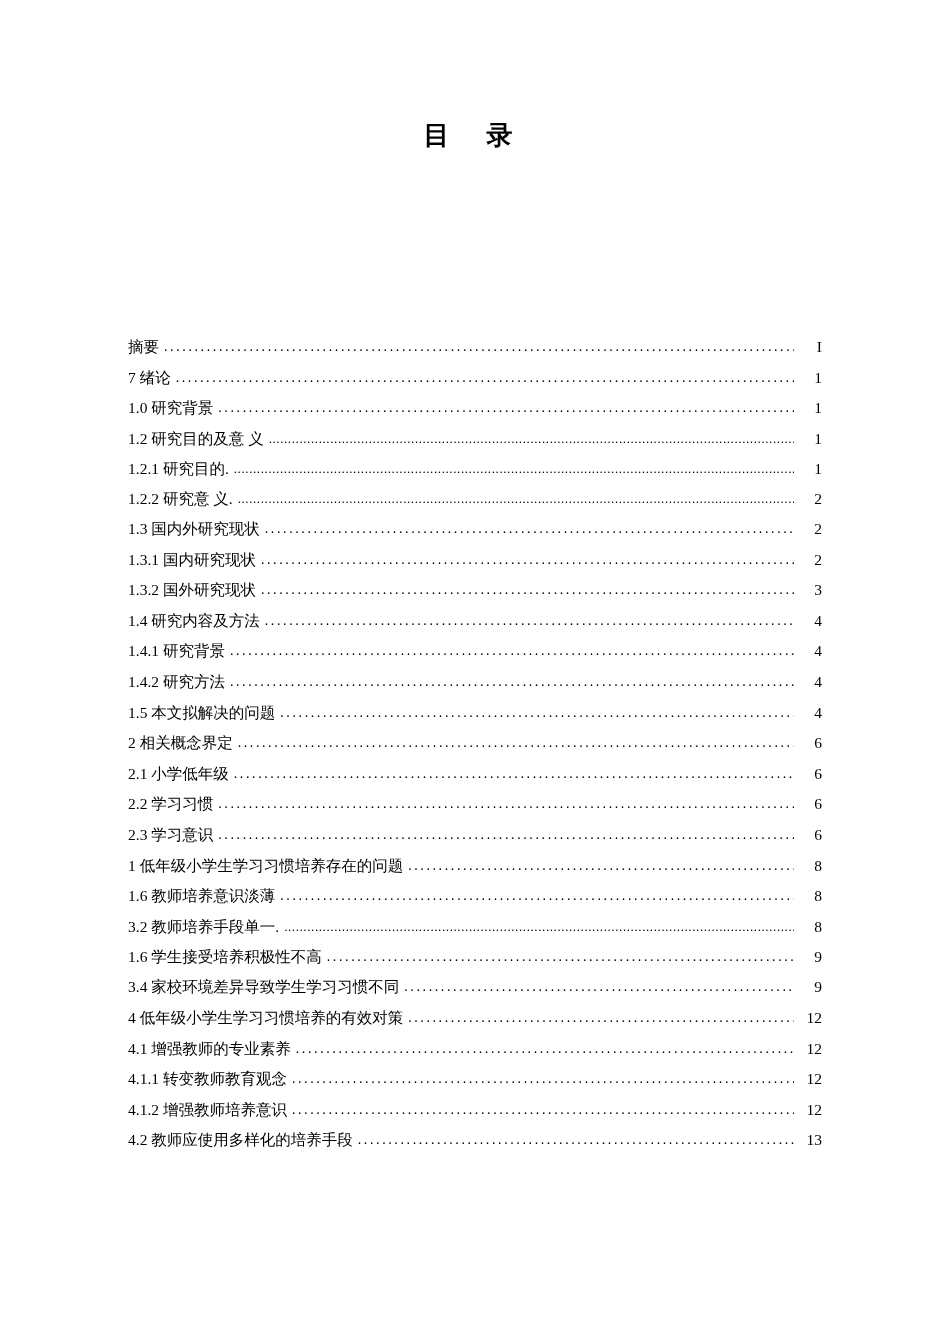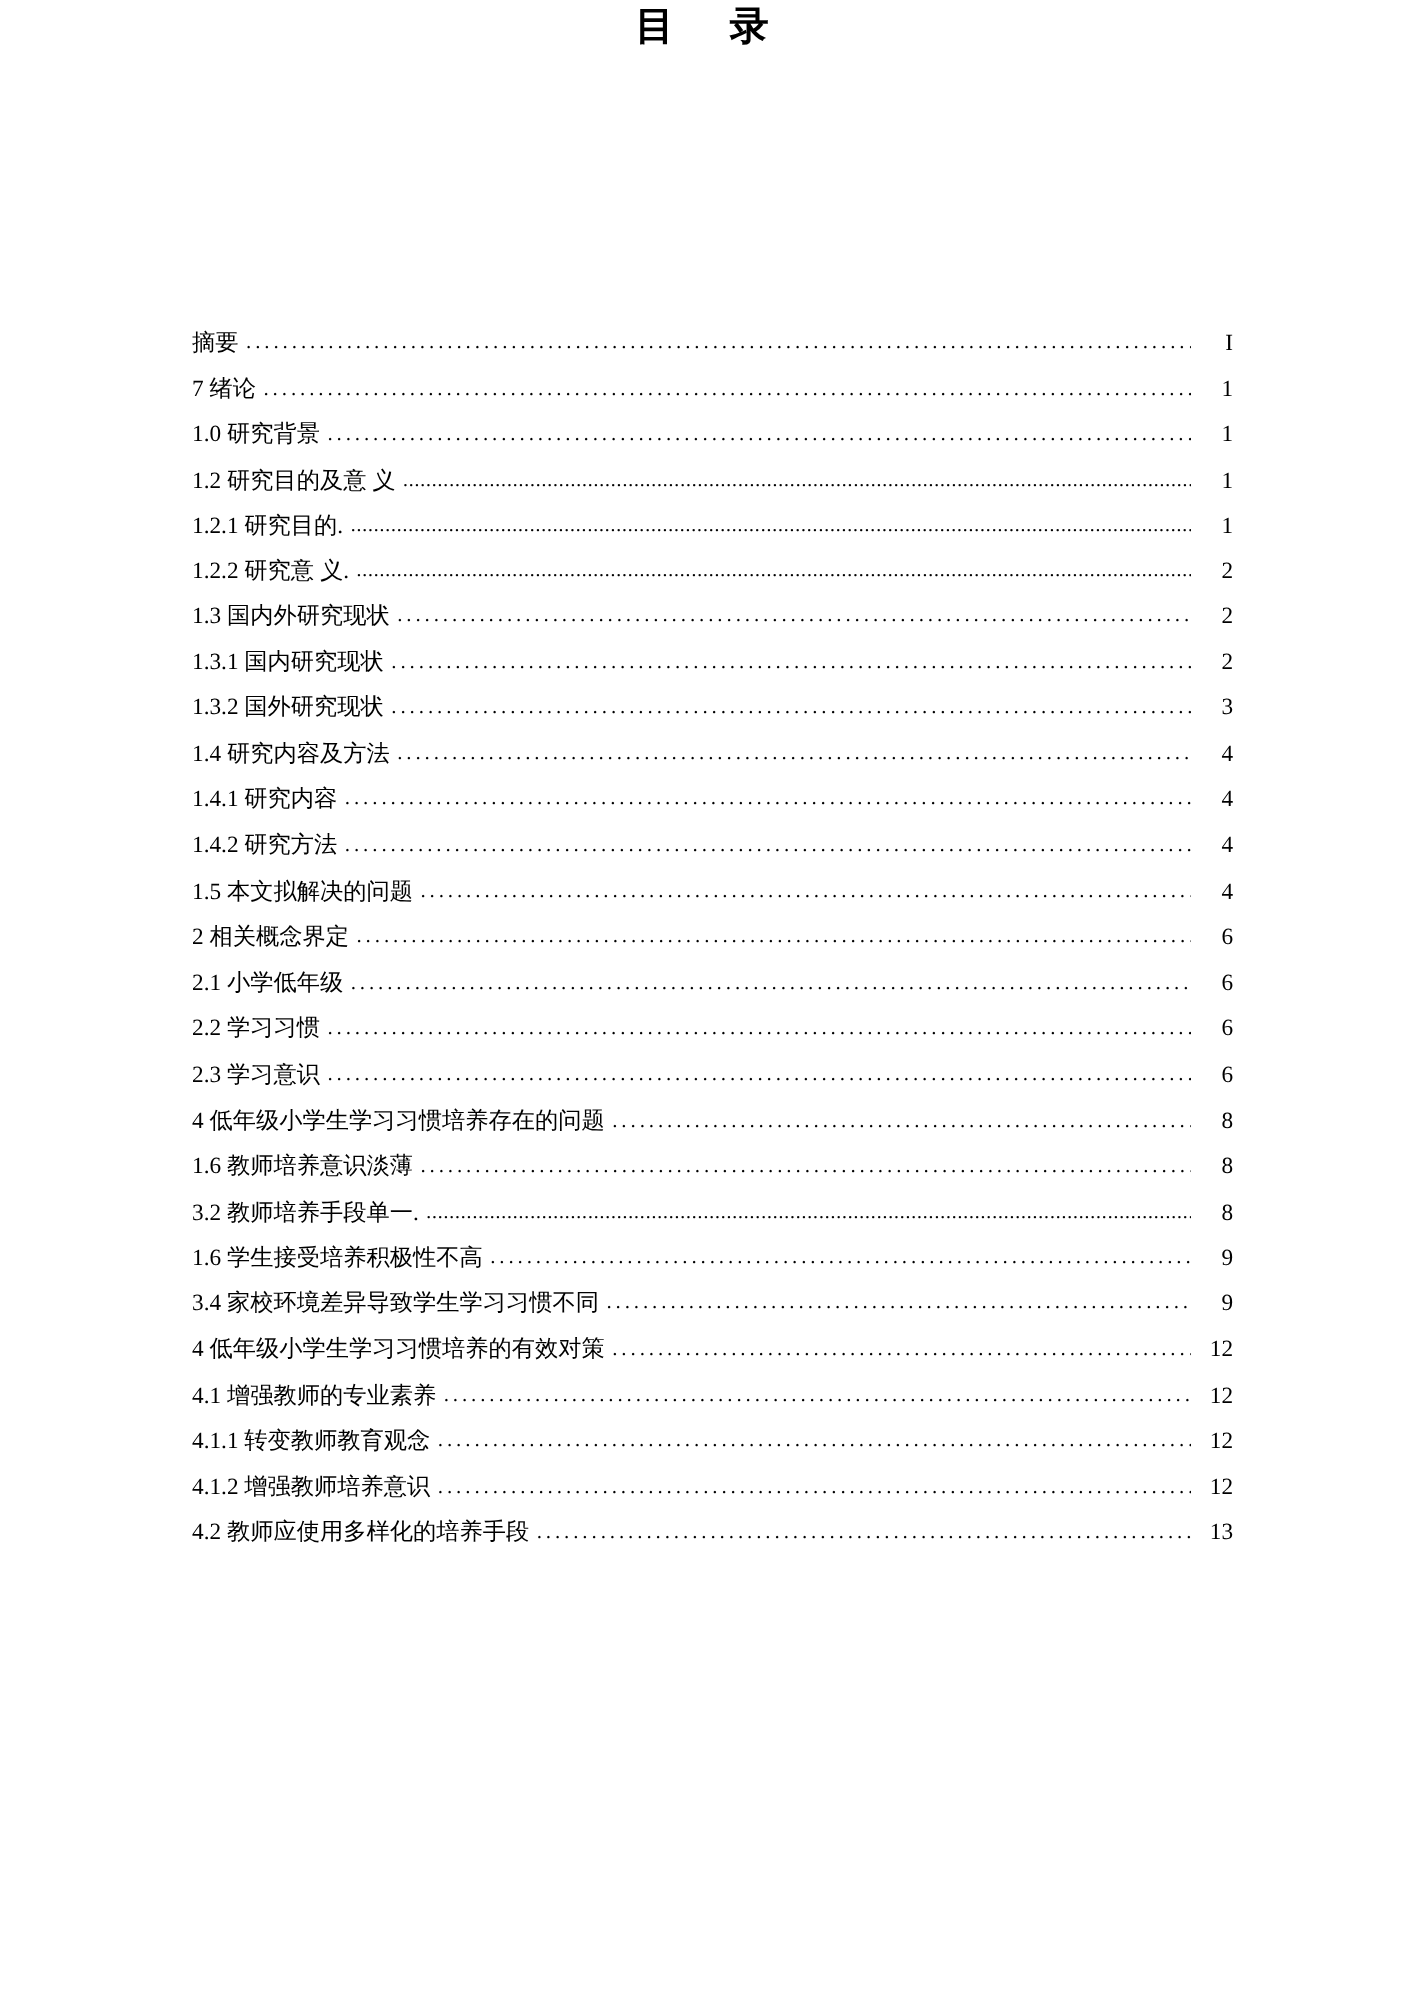--- a/index.html
+++ b/index.html
@@ -20,20 +20,21 @@
     height: 1344px;
     box-sizing: border-box;
     padding: 0;
     position: relative;
   }
   .toc-title {
     text-align: center;
     font-size: 26px;
     font-weight: bold;
     letter-spacing: 14px;
+    margin-top: 118px;
     margin-bottom: 0;
     font-family: "DejaVu Serif", "Liberation Serif", serif;
   }
   .toc-list {
     margin: 16px;
     padding: 0;
     list-style: none;
     position: absolute;
     left: 112px;
     right: 112px;
@@ -129,21 +130,21 @@
         <span class="label">1.3.2  国外研究现状</span>
         <span class="dots">...............................................................................................................................................................</span>
         <span class="pageno">3</span>
       </li>
       <li class="toc-entry">
         <span class="label">1.4  研究内容及方法</span>
         <span class="dots">...............................................................................................................................................................</span>
         <span class="pageno">4</span>
       </li>
       <li class="toc-entry">
-        <span class="label">1.4.1  研究内容</span>
+        <span class="label">1.4.1  研究背景</span>
         <span class="dots">...............................................................................................................................................................</span>
         <span class="pageno">4</span>
       </li>
       <li class="toc-entry">
         <span class="label">1.4.2 研究方法</span>
         <span class="dots">...............................................................................................................................................................</span>
         <span class="pageno">4</span>
       </li>
       <li class="toc-entry">
         <span class="label">1.5  本文拟解决的问题</span>
@@ -164,21 +165,21 @@
         <span class="label">2.2 学习习惯</span>
         <span class="dots">...............................................................................................................................................................</span>
         <span class="pageno">6</span>
       </li>
       <li class="toc-entry">
         <span class="label">2.3 学习意识</span>
         <span class="dots">...............................................................................................................................................................</span>
         <span class="pageno">6</span>
       </li>
       <li class="toc-entry">
-        <span class="label">4  低年级小学生学习习惯培养存在的问题</span>
+        <span class="label">1  低年级小学生学习习惯培养存在的问题</span>
         <span class="dots">...............................................................................................................................................................</span>
         <span class="pageno">8</span>
       </li>
       <li class="toc-entry">
         <span class="label">1.6  教师培养意识淡薄</span>
         <span class="dots">...............................................................................................................................................................</span>
         <span class="pageno">8</span>
       </li>
       <li class="toc-entry">
         <span class="label">3.2  教师培养手段单一.</span>

